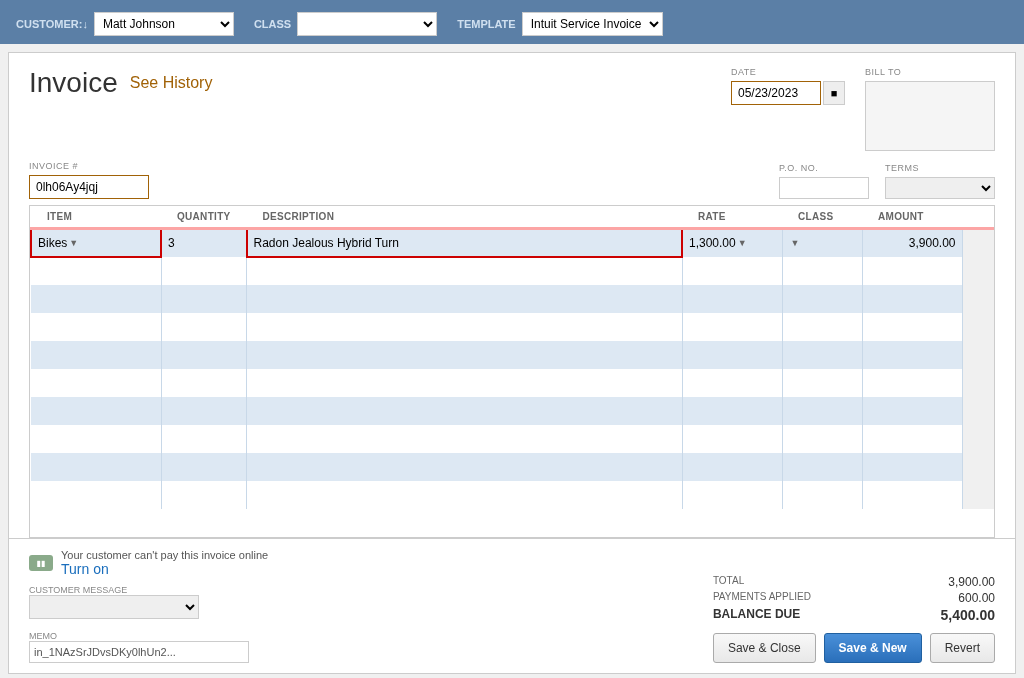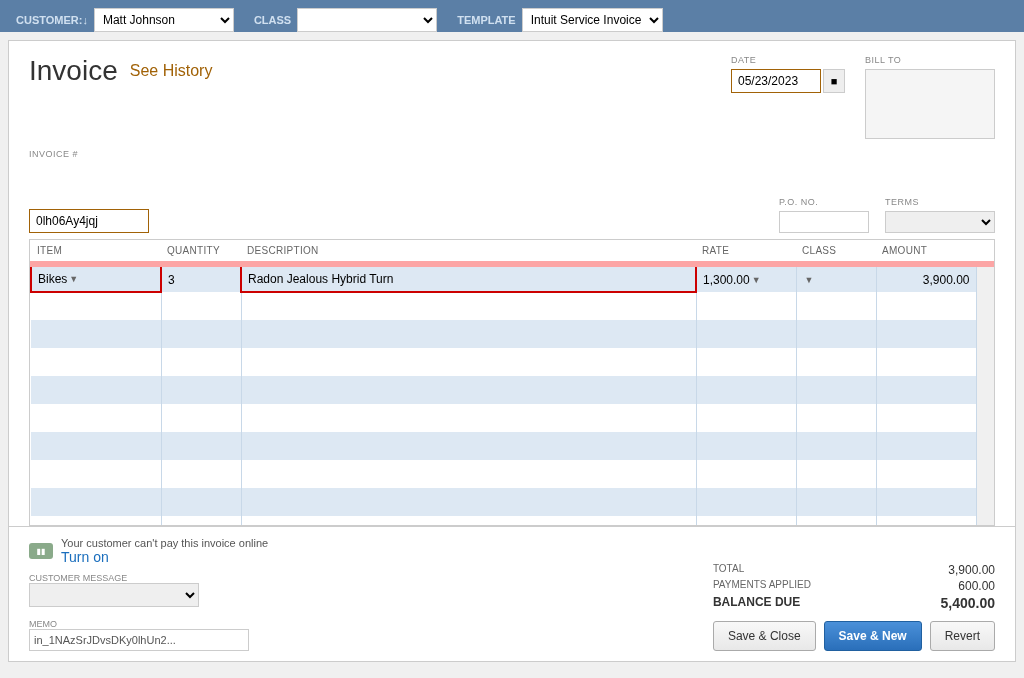--- a/index.html
+++ b/index.html
@@ -3,23 +3,23 @@
   <meta charset="utf-8">
   <style>
     * { box-sizing: border-box; margin: 0; padding: 0; }
     body { font-family: Arial, sans-serif; font-size: 12px; background: #f0f0f0; width: 1024px; height: 678px; overflow: hidden; }
 
     
     .top-bar {
       background: #5b7fa6;
       padding: 8px 16px;
       display: flex;
-      align-items: flex-start;
+      align-items: flex-end;
       gap: 20px;
-      height: 32px;
+      height: 44px;
     }
     .top-bar-label {
       color: #d0e0f0;
       font-size: 11px;
       font-weight: bold;
       text-transform: uppercase;
     }
     .top-bar select {
       font-size: 12px;
       padding: 2px 4px;
@@ -140,25 +140,25 @@
     .line-items-table {
       width: 100%;
       border-collapse: collapse;
     }
     .line-items-table thead tr {
       background: white;
     }
     .line-items-table thead th {
       text-align: left;
       font-size: 10px;
-      font-weight: normal;
+      font-weight: bold;
       color: #666;
       text-transform: uppercase;
-      padding: 5px 6px;
-      border-bottom: 6px solid #fca5a5;
+      padding: 5px 16px;
+      border-bottom: 3px solid #fca5a5;
       letter-spacing: 0.3px;
     }
     .line-items-table tbody tr:nth-child(odd) {
       background: #dde8f3;
     }
     .line-items-table tbody tr:nth-child(even) {
       background: white;
     }
     .line-items-table tbody td {
       height: 28px;
@@ -363,21 +363,21 @@
       <div class="meta-group">
         <span class="meta-label">BILL TO</span>
         <div class="bill-to-box"></div>
       </div>
     </div>
   </div>
 
   <div style="padding: 0 20px 6px 20px; display:flex; justify-content:space-between; align-items:flex-end;">
     <div class="meta-group">
       <span class="meta-label">INVOICE #</span>
-      <input class="meta-input" style="width: 120px; margin-top: 46px;" value="0lh06Ay4jqj">
+      <input class="meta-input" style="width: 120px;" value="0lh06Ay4jqj">
     </div>
     <div style="display:flex; gap:16px; align-items:flex-end;">
       <div class="meta-group">
         <span class="meta-label">P.O. NO.</span>
         <input class="po-input" style="">
       </div>
       <div class="meta-group">
         <span class="meta-label">TERMS</span>
         <select class="terms-select">
           <option></option>

